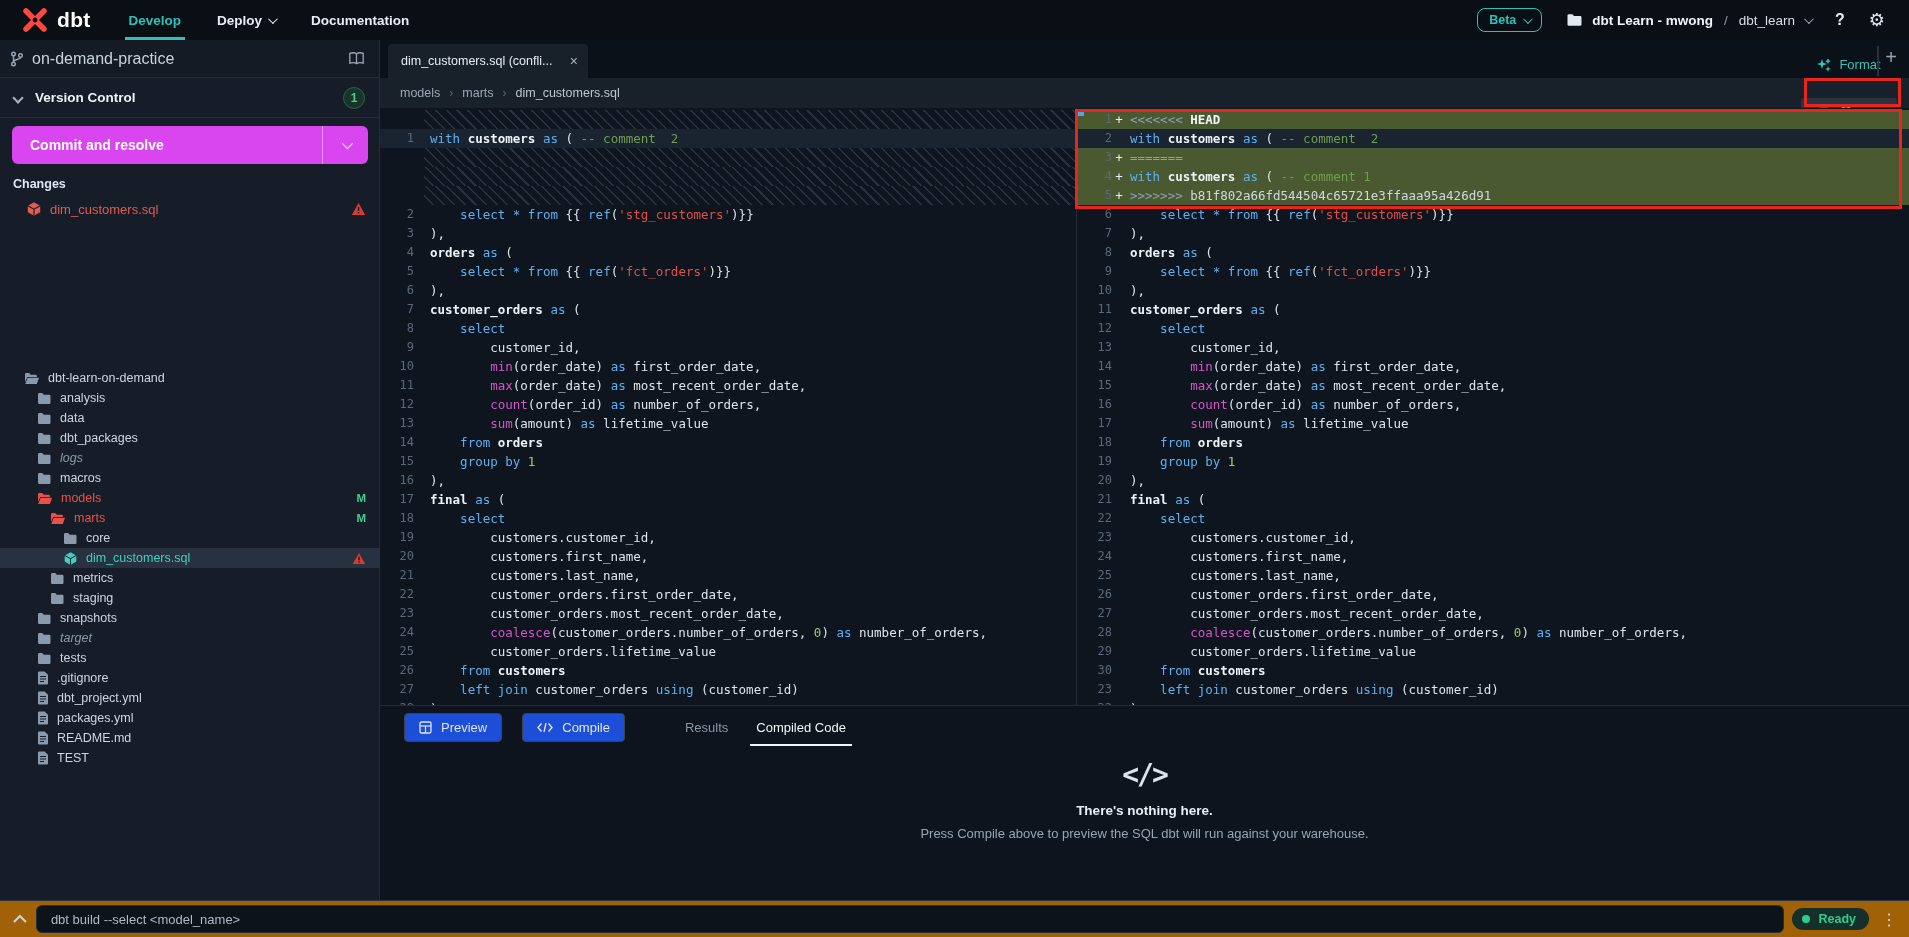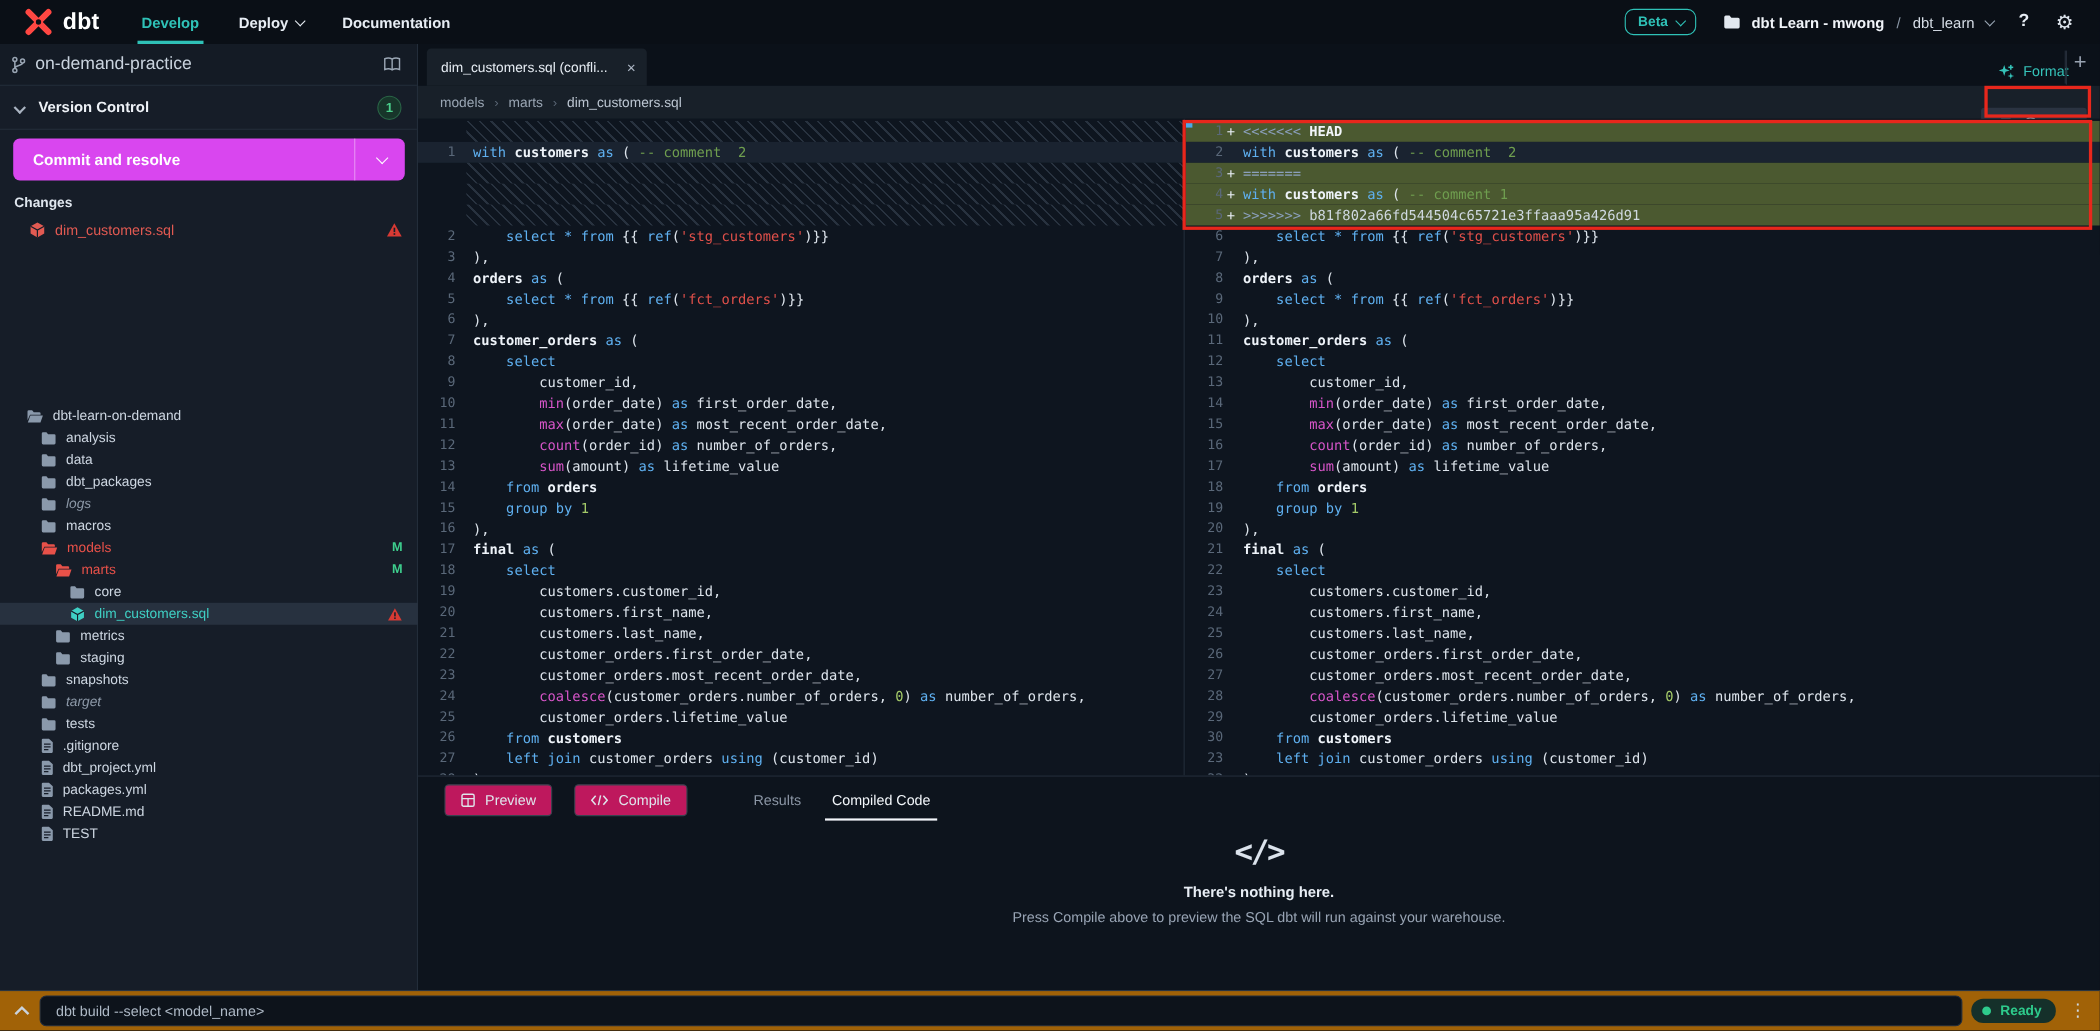--- a/index.html
+++ b/index.html
@@ -91,21 +91,21 @@
   .tk-n { color:#a3c968; }
   .tk-m { color:#8ba0bd; }
   .tk-h { color:#f2f6fa; font-weight:bold; }
   .tk-g { color:#cfd8e0; }
   .diff-notch { position:absolute; left:1078px; top:110px; width:6px; height:6px; background:#4aa8e8; z-index:4; }
   .scroll-line { position:absolute; left:1878px; top:46px; width:1px; height:31px; background:#27303c; }
 
   
   .bottom-panel { position:absolute; left:380px; top:705px; width:1529px; height:195px; background:#0d141d; border-top:1px solid #232d3a; }
   .bp-row { position:absolute; left:0; top:0; width:100%; height:42px; display:flex; align-items:center; padding-left:24px; }
-  .bp-btn { display:flex; align-items:center; gap:9px; height:29px; padding:0 14px; background:#be185d; border:1px solid #39424f; border-radius:4px; color:#dfe5ec; font-size:13px; margin-right:20px; cursor:pointer; }
+  .bp-btn { display:flex; align-items:center; gap:9px; height:29px; padding:0 14px; background:#1d4ed8; border:1px solid #39424f; border-radius:4px; color:#dfe5ec; font-size:13px; margin-right:20px; cursor:pointer; }
   .bp-tabs { display:flex; align-items:stretch; height:42px; margin-left:26px; }
   .bp-tab { display:flex; align-items:center; padding:0 14px; font-size:13px; color:#8b96a5; position:relative; cursor:pointer; }
   .bp-tab.active { color:#f2f6fa; }
   .bp-tab.active::after { content:""; position:absolute; left:8px; right:8px; bottom:2px; height:2px; background:#f2f6fa; }
   .empty-state { position:absolute; left:0; top:52px; width:100%; text-align:center; }
   .empty-icon { font-size:28px; font-weight:bold; color:#dbe3ec; letter-spacing:-2px; font-family:"DejaVu Sans Mono", monospace; }
   .empty-title { margin-top:12px; font-size:13.5px; font-weight:bold; color:#e8eef5; }
   .empty-sub { margin-top:8px; font-size:13px; color:#98a4b4; }
 
   

